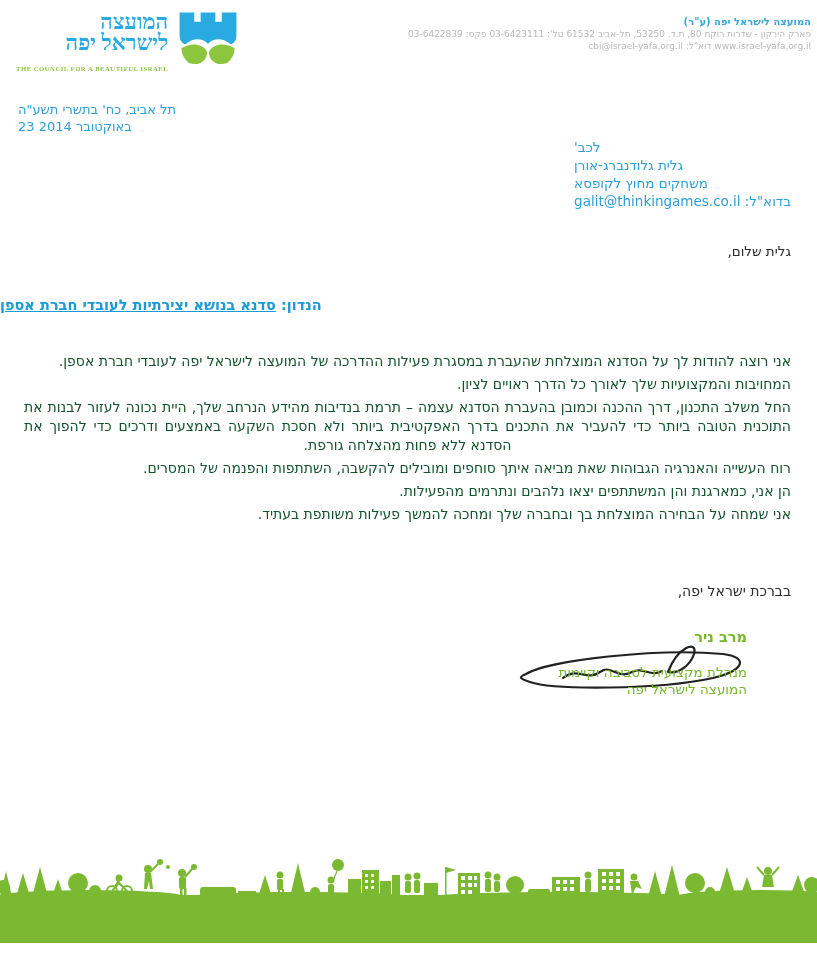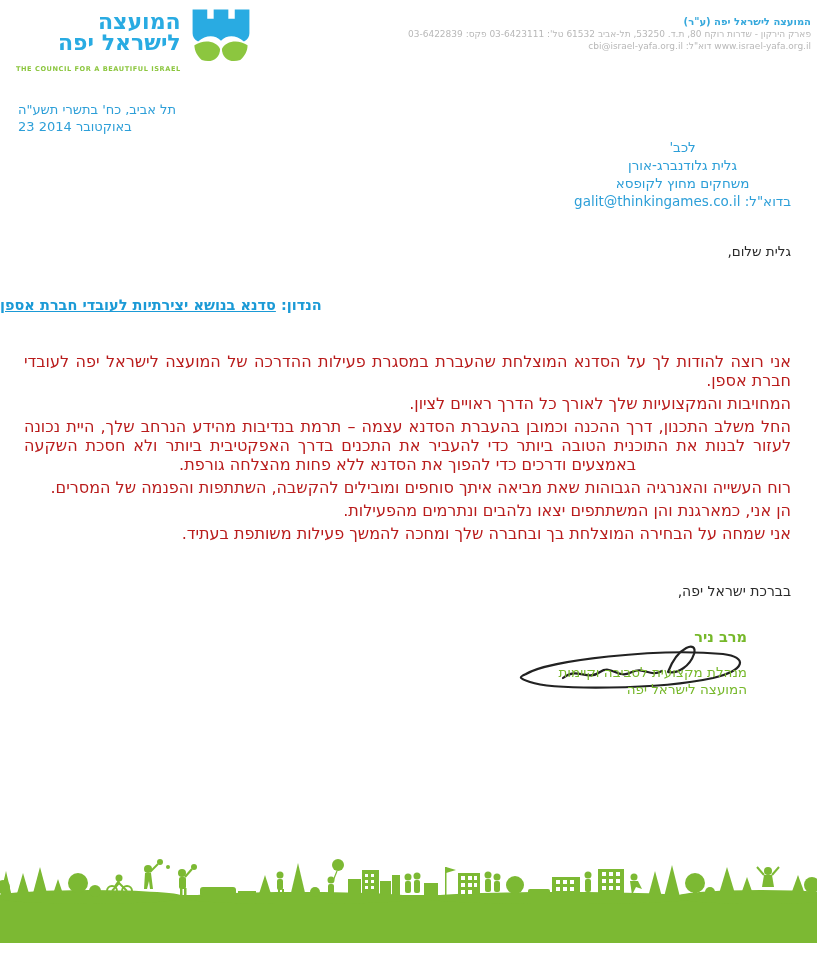--- a/index.html
+++ b/index.html
@@ -1,35 +1,35 @@
 <!DOCTYPE html>
 <html lang="he"><head>
 <meta charset="utf-8">
 <style>
   html,body{margin:0;padding:0;background:#ffffff;}
   .page{
     position:relative;width:817px;height:958px;background:#ffffff;overflow:hidden;
     font-family:"DejaVu Sans","Liberation Sans",sans-serif;
   }
   
-  .logo-block{position:absolute;top:8px;left:16px;display:flex;align-items:flex-start;}
+  .logo-block{position:absolute;top:8px;left:16px;display:flex;align-items:center;font-family:Liberation Serif, serif;}
   .logo-text{text-align:right;margin-right:7px;margin-top:3px;direction:rtl;}
   .logo-heb{font-size:22px;font-weight:bold;color:#29abe2;line-height:21px;white-space:nowrap;}
   .logo-tagline{font-size:6.6px;font-weight:bold;color:#8cc63f;letter-spacing:.55px;margin-top:12px;white-space:nowrap;direction:ltr;text-align:left;}
   .logo-mark{width:66px;height:58px;}
   .contact-block{position:absolute;top:15px;right:6px;direction:rtl;text-align:right;}
   .contact-org{font-size:10px;font-weight:bold;color:#35a8dc;line-height:13px;}
   .contact-line{font-size:9px;color:#b8b8b8;line-height:12px;}
   
   .date-block{position:absolute;top:101px;left:18px;color:#2d9fd8;font-size:13px;line-height:17px;direction:ltr;text-align:left;}
-  .recipient{position:absolute;top:138px;right:26px;direction:rtl;text-align:center;color:#2d9fd8;font-size:13.5px;line-height:18px;}
+  .recipient{position:absolute;top:138px;right:26px;direction:rtl;text-align:left;color:#2d9fd8;font-size:13.5px;line-height:18px;}
   .greeting{position:absolute;top:243px;right:26px;direction:rtl;color:#2b2b2b;font-size:13.5px;text-align:center;}
   .subject{position:absolute;top:297px;left:0;right:0;text-align:left;direction:rtl;color:#1b9ad6;font-weight:bold;font-size:14.5px;}
   .subject-text{text-decoration:underline;}
-  .body-text{position:absolute;top:352px;left:24px;right:26px;direction:rtl;color:#b91c1c;font-size:16px;line-height:19px;}
+  .body-text{position:absolute;top:352px;left:24px;right:26px;direction:rtl;color:#14532d;font-size:14px;line-height:19px;}
   .body-text p{margin:0 0 4px 0;text-align:justify;text-align-last:right;}
   .body-text p.center-last{text-align-last:center;}
   .closing{position:absolute;top:583px;right:26px;direction:rtl;color:#2b2b2b;font-size:14px;}
   
   .signature{position:absolute;top:628px;right:70px;width:290px;direction:rtl;}
   .sig-name{color:#76b82a;font-weight:bold;font-size:14.5px;line-height:18px;position:relative;z-index:2;}
   .sig-scribble{position:absolute;top:10px;right:-12px;width:252px;height:58px;z-index:1;}
   .sig-titles{margin-top:18px;color:#76b82a;font-size:13.5px;line-height:17px;position:relative;z-index:2;}
   
   .footer-art{position:absolute;left:0;top:857px;width:817px;height:86px;}

